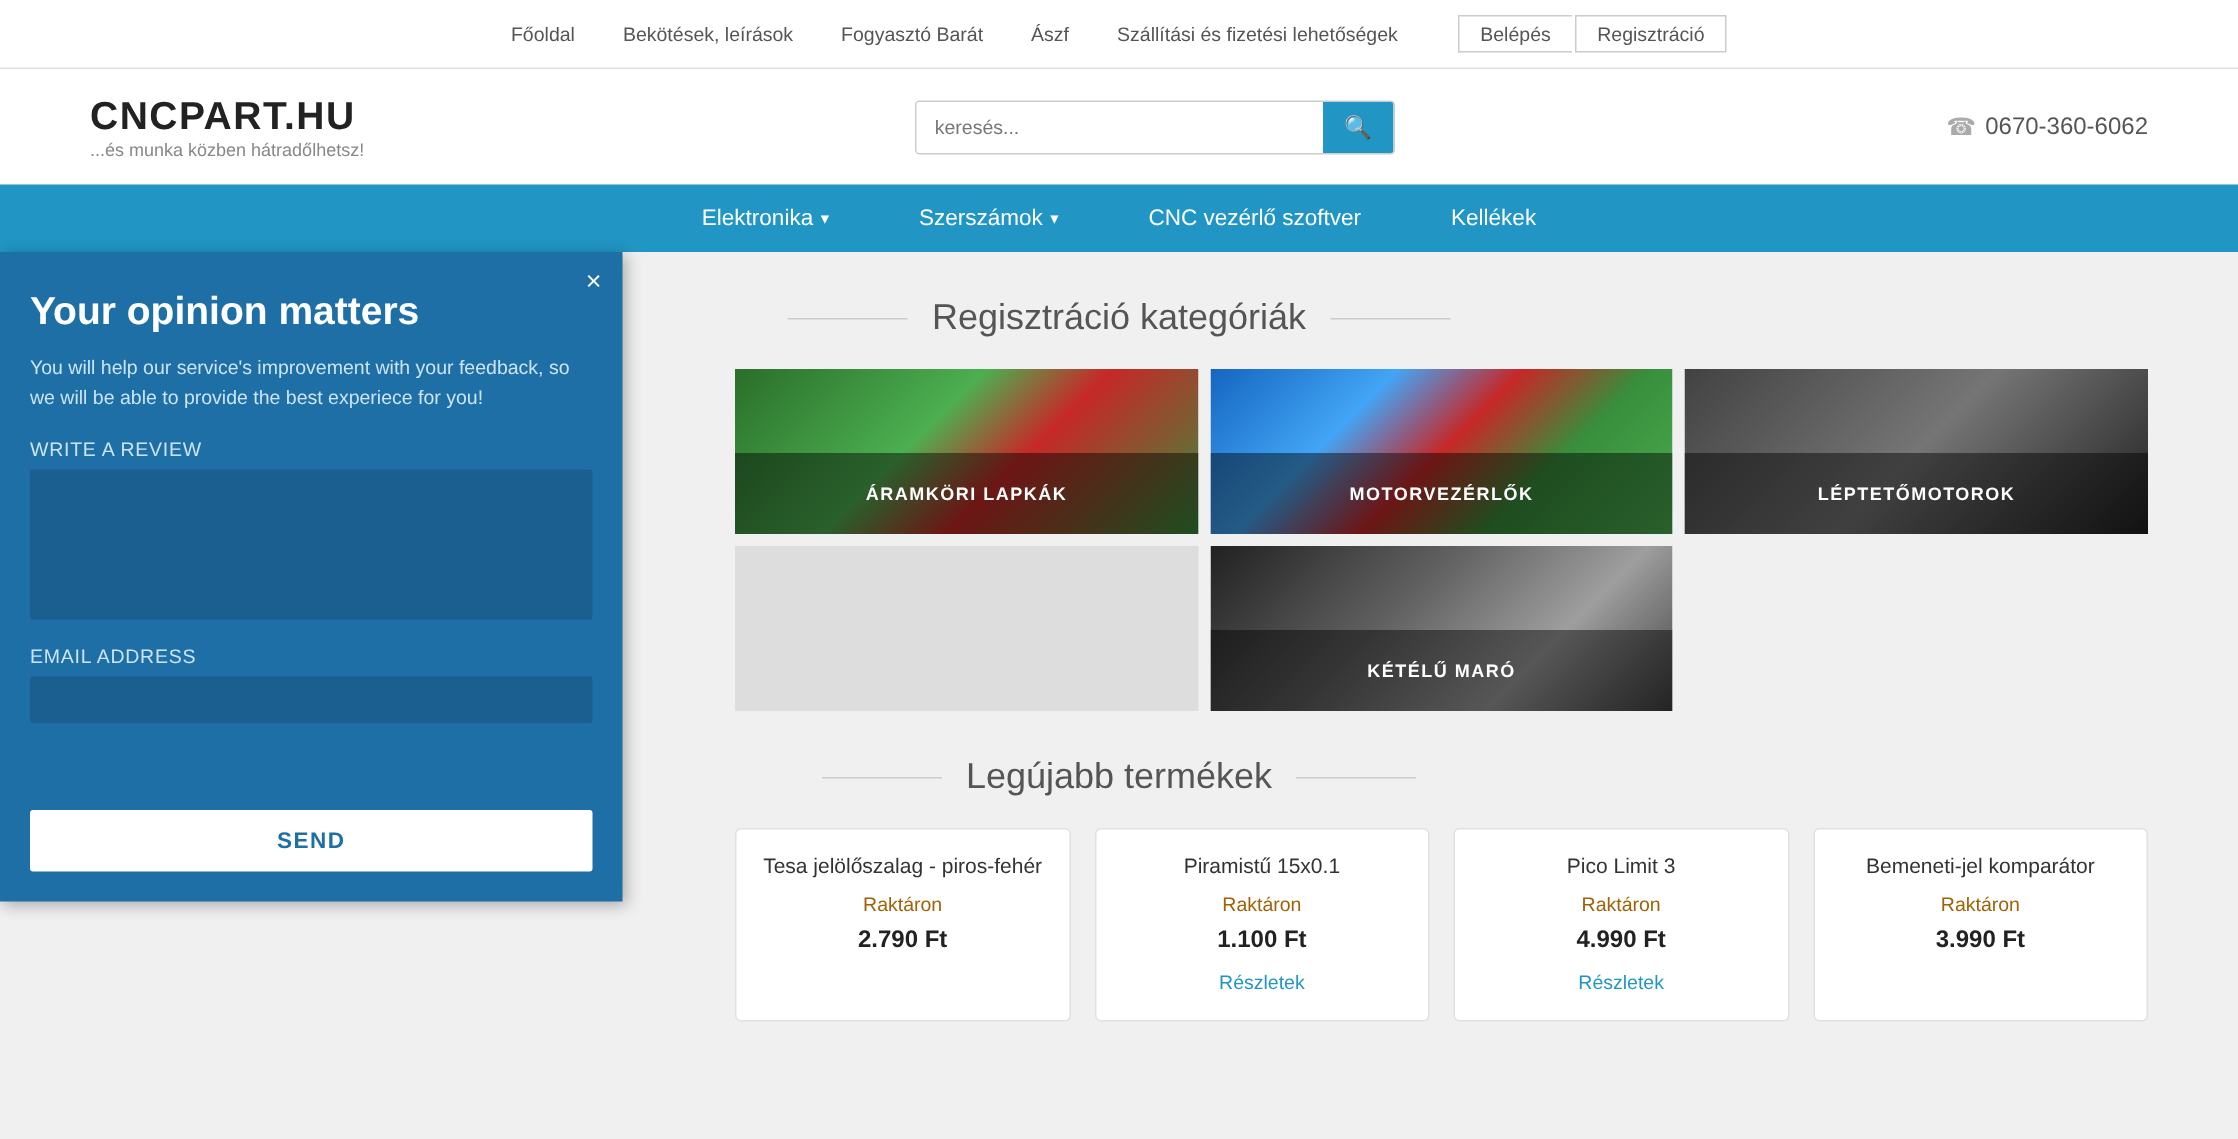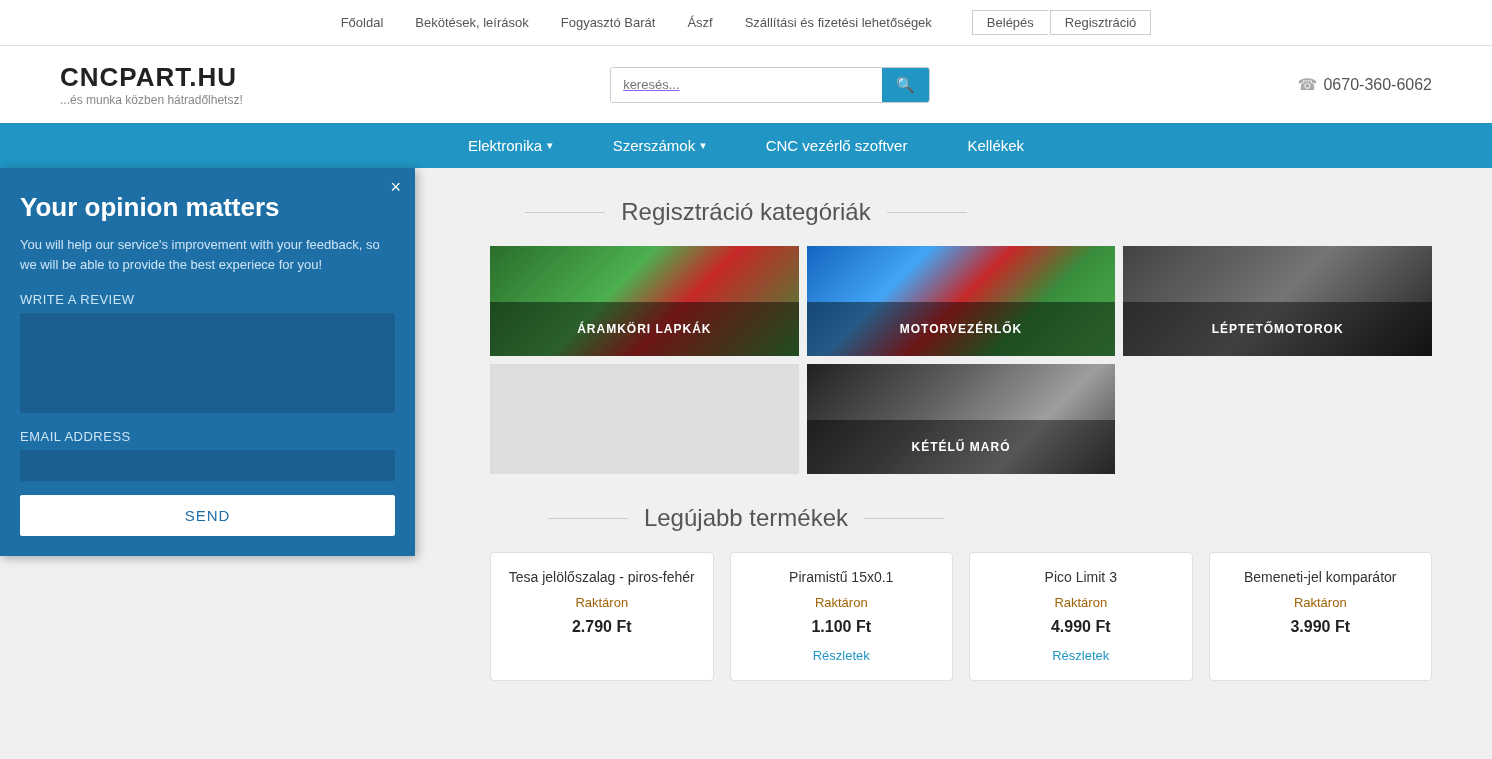--- a/index.html
+++ b/index.html
@@ -51,22 +51,21 @@
       border-radius: 3px;
       overflow: hidden;
       width: 320px;
     }
     .search-input {
       flex: 1;
       border: none;
       outline: none;
       padding: 8px 12px;
       font-size: 13px;
-      color: #8b5cf6;
-      text-decoration: underline;
+      color: #404040;
     }
     .search-btn {
       background: #2196c4;
       border: none;
       padding: 8px 14px;
       cursor: pointer;
       color: #fff;
       font-size: 15px;
     }
     .phone-area {
@@ -245,24 +244,25 @@
       font-size: 13px;
       margin-bottom: 14px;
     }
     .popup-send-btn {
       width: 100%;
       background: #fff;
       color: #1e6fa5;
       border: none;
       padding: 12px;
       font-size: 15px;
-      font-weight: normal;
+      font-weight: bold;
       letter-spacing: 1px;
       cursor: pointer;
       border-radius: 2px;
+      margin-top: 44px;
     }
 
     
     .phone-icon { color: #aaa; }
   </style>
 </head>
 <body>
 
 <div class="top-nav">
   <a href="#">Főoldal</a>

